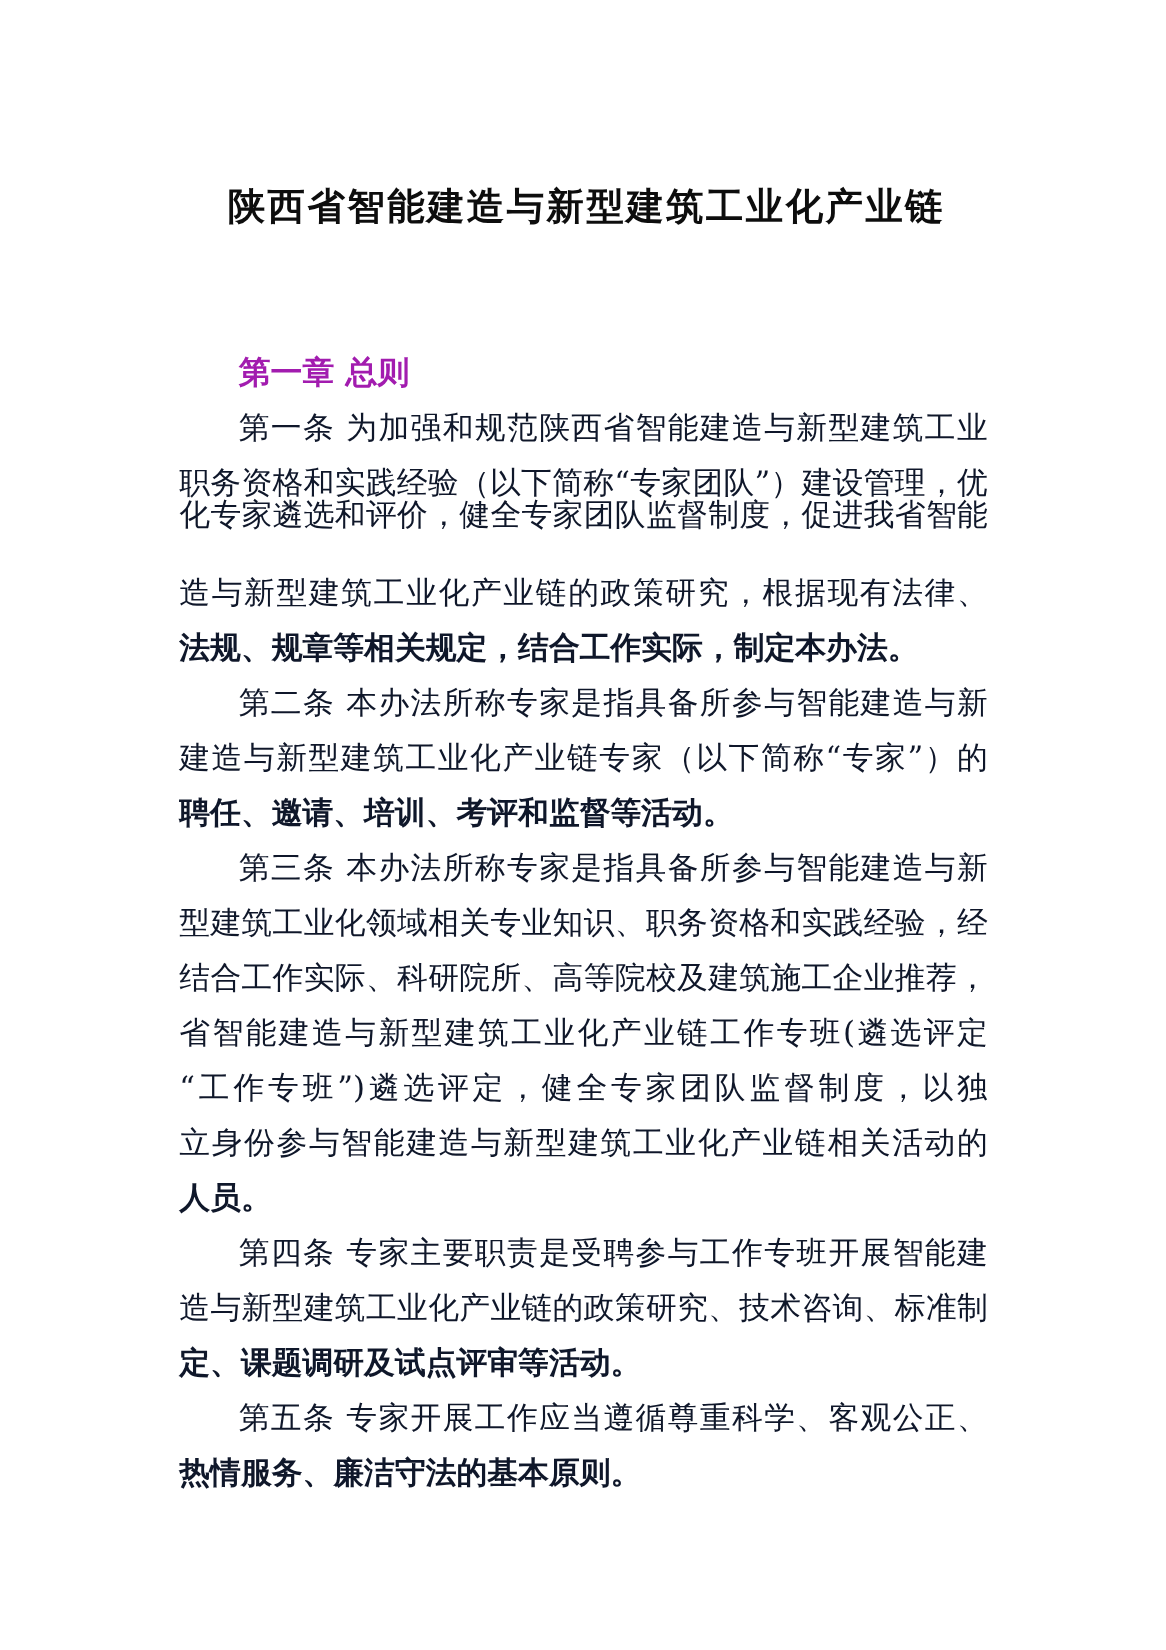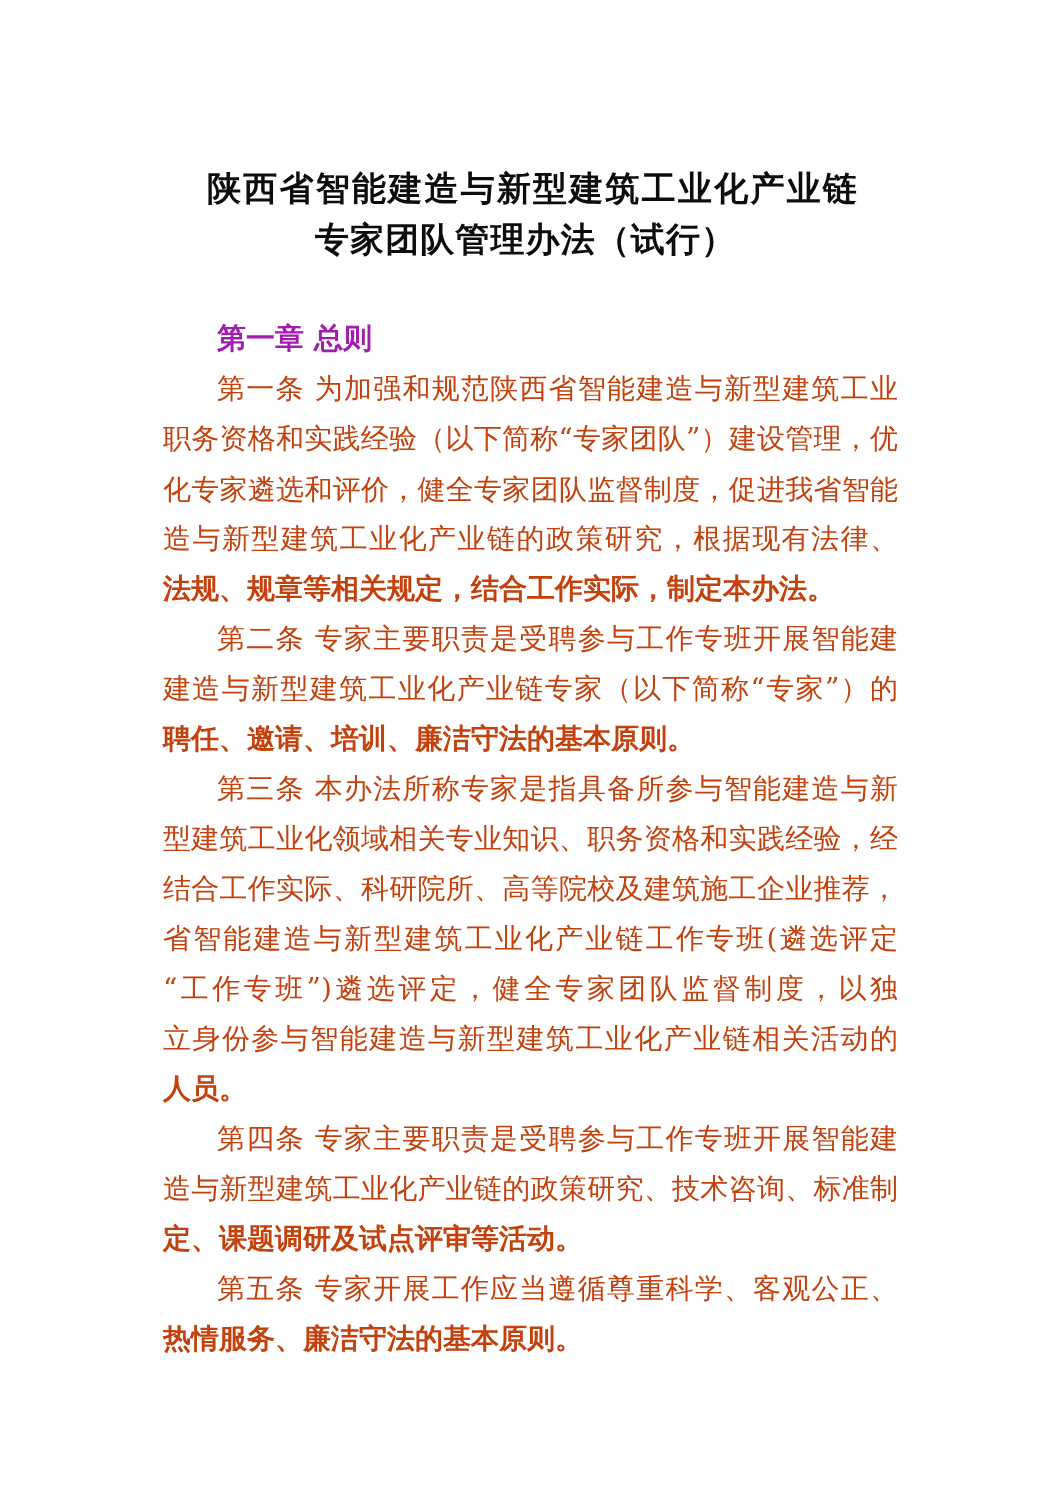--- a/index.html
+++ b/index.html
@@ -47,52 +47,51 @@
       line-height: 40px;
       color: #a21caf;
     }
 
     .line {
       position: absolute;
       white-space: nowrap;
       font-family: "DejaVu Serif", "Liberation Serif", serif;
       font-size: 28px;
       line-height: 36px;
-      color: #c2410c;
+      color: #0f172a;
       text-align: justify;
       text-align-last: justify;
       height: 36px;
       overflow: visible;
     }
     .line.first { left: 217px; width: 681px; }
     .line.cont  { left: 163px; width: 735px; }
     .line.last  { text-align-last: left; width: auto; font-weight: bold; }
   </style>
 </head>
 <body>
 
 <div class="page">
 
   <div class="title-line title-1">陕西省智能建造与新型建筑工业化产业链</div>
-  <div class="title-line title-2">专家团队管理办法（试行）</div>
 
   <div class="chapter">第一章 总则</div>
 
   <div>
     <div class="line first" style="top:339px">第一条  为加强和规范陕西省智能建造与新型建筑工业</div>
     <div class="line cont" style="top:389px">职务资格和实践经验（以下简称“专家团队”）建设管理，优</div>
-    <div class="line cont" style="top:440px">化专家遴选和评价，健全专家团队监督制度，促进我省智能</div>
+    <div class="line cont" style="top:418px">化专家遴选和评价，健全专家团队监督制度，促进我省智能</div>
     <div class="line cont" style="top:489px">造与新型建筑工业化产业链的政策研究，根据现有法律、</div>
     <div class="line cont last" style="top:539px">法规、规章等相关规定，结合工作实际，制定本办法。</div>
   </div>
 
   <div>
-    <div class="line first" style="top:589px">第二条  专家主要职责是受聘参与工作专班开展智能建</div>
+    <div class="line first" style="top:589px">第二条  本办法所称专家是指具备所参与智能建造与新</div>
     <div class="line cont" style="top:639px">建造与新型建筑工业化产业链专家（以下简称“专家”）的</div>
-    <div class="line cont last" style="top:689px">聘任、邀请、培训、廉洁守法的基本原则。</div>
+    <div class="line cont last" style="top:689px">聘任、邀请、培训、考评和监督等活动。</div>
   </div>
 
   <div>
     <div class="line first" style="top:739px">第三条  本办法所称专家是指具备所参与智能建造与新</div>
     <div class="line cont" style="top:789px">型建筑工业化领域相关专业知识、职务资格和实践经验，经</div>
     <div class="line cont" style="top:839px">结合工作实际、科研院所、高等院校及建筑施工企业推荐，</div>
     <div class="line cont" style="top:889px">省智能建造与新型建筑工业化产业链工作专班(遴选评定</div>
     <div class="line cont" style="top:939px">“工作专班”)遴选评定，健全专家团队监督制度，以独</div>
     <div class="line cont" style="top:989px">立身份参与智能建造与新型建筑工业化产业链相关活动的</div>
     <div class="line cont last" style="top:1039px">人员。</div>

